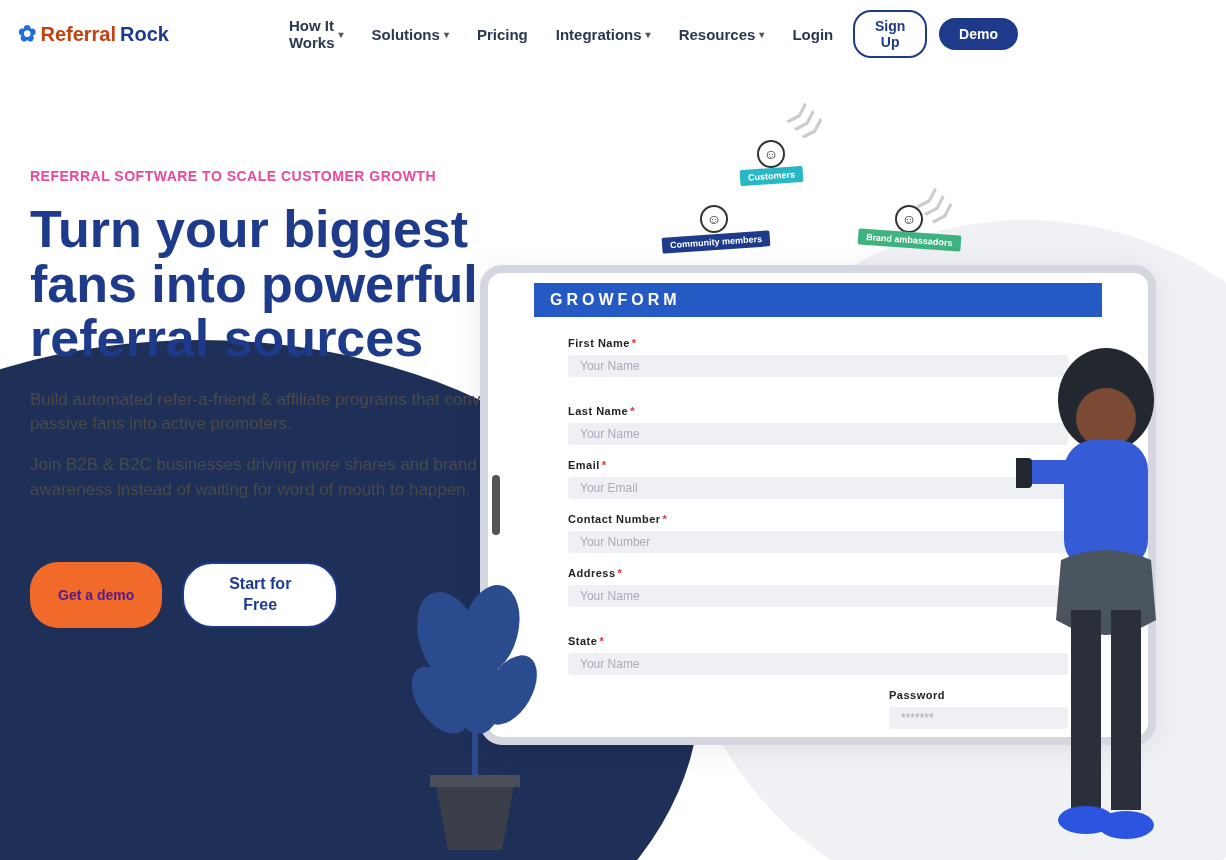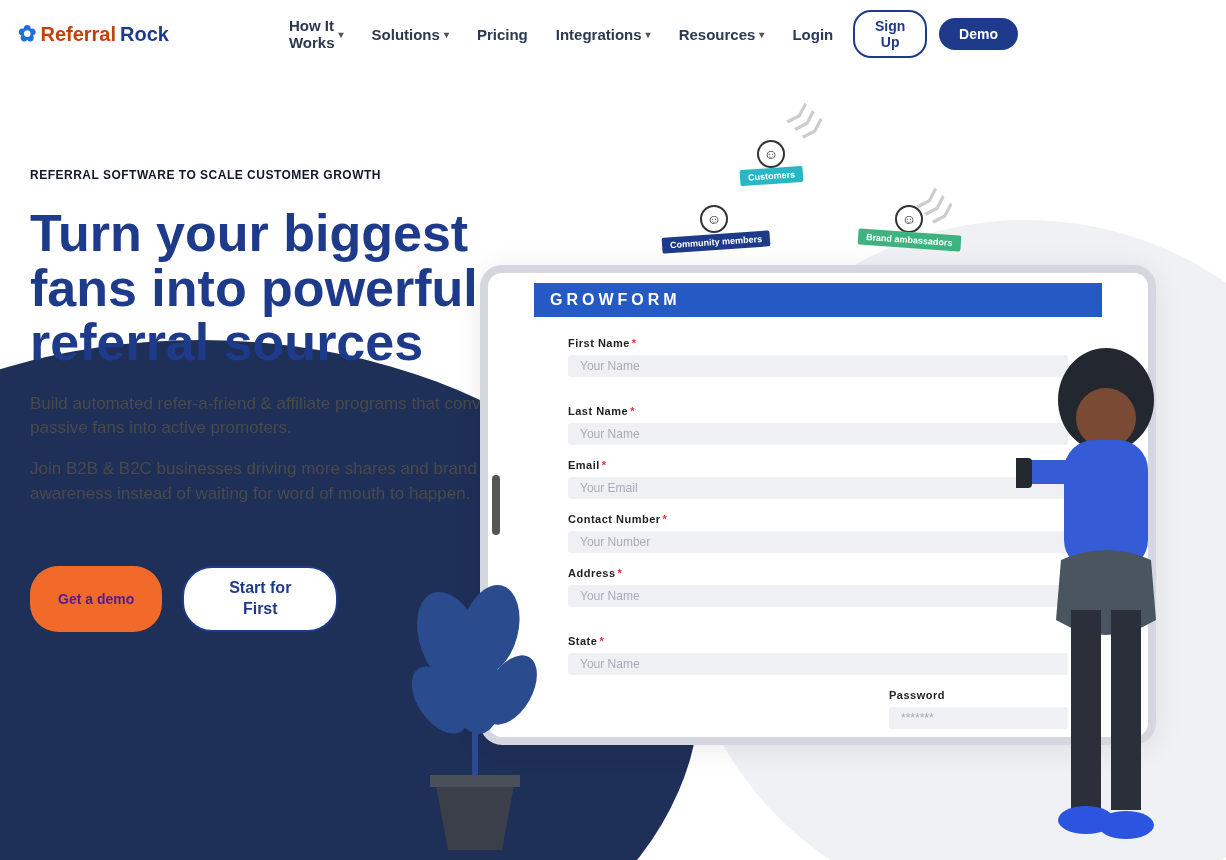--- a/index.html
+++ b/index.html
@@ -101,25 +101,25 @@
   }
 
   
   .hero {
     position: relative;
     z-index: 10;
     padding: 100px 30px 0 30px;
     max-width: 560px;
   }
   .eyebrow {
-    font-size: 12px;
+    font-size: 14px;
     font-weight: 700;
     letter-spacing: 0.5px;
-    color: #0f172a;
-    margin-bottom: 24px;
+    color: #ec4899;
+    margin-bottom: 18px;
   }
   .headline {
     font-size: 52px;
     line-height: 1.05;
     font-weight: 800;
     color: #1e3a8a;
     margin-bottom: 22px;
   }
   .para {
     font-size: 17px;
@@ -337,21 +337,21 @@
   </div>
 </div>
 
 <div class="hero">
   <div class="eyebrow">REFERRAL SOFTWARE TO SCALE CUSTOMER GROWTH</div>
   <h1 class="headline">Turn your biggest fans into powerful referral sources</h1>
   <p class="para">Build automated refer-a-friend &amp; affiliate programs that convert passive fans into active promoters.</p>
   <p class="para">Join B2B &amp; B2C businesses driving more shares and brand awareness instead of waiting for word of mouth to happen.</p>
   <div class="cta-row">
     <button class="btn-getdemo">Get a demo</button>
-    <button class="btn-startfree">Start for First</button>
+    <button class="btn-startfree">Start for Free</button>
   </div>
 </div>
 
 <span class="wifi" style="left:790px; top:105px;">⟩⟩⟩</span>
 <span class="wifi" style="left:920px; top:190px;">⟩⟩⟩</span>
 <div class="avatar-dot" style="left:757px; top:140px;">☺</div>
 <div class="avatar-dot" style="left:700px; top:205px;">☺</div>
 <div class="avatar-dot" style="left:895px; top:205px;">☺</div>
 <div class="net" style="left:740px; top:168px; background:#28b7c4;">Customers</div>
 <div class="net" style="left:662px; top:234px; background:#1e3a8a;">Community members</div>

